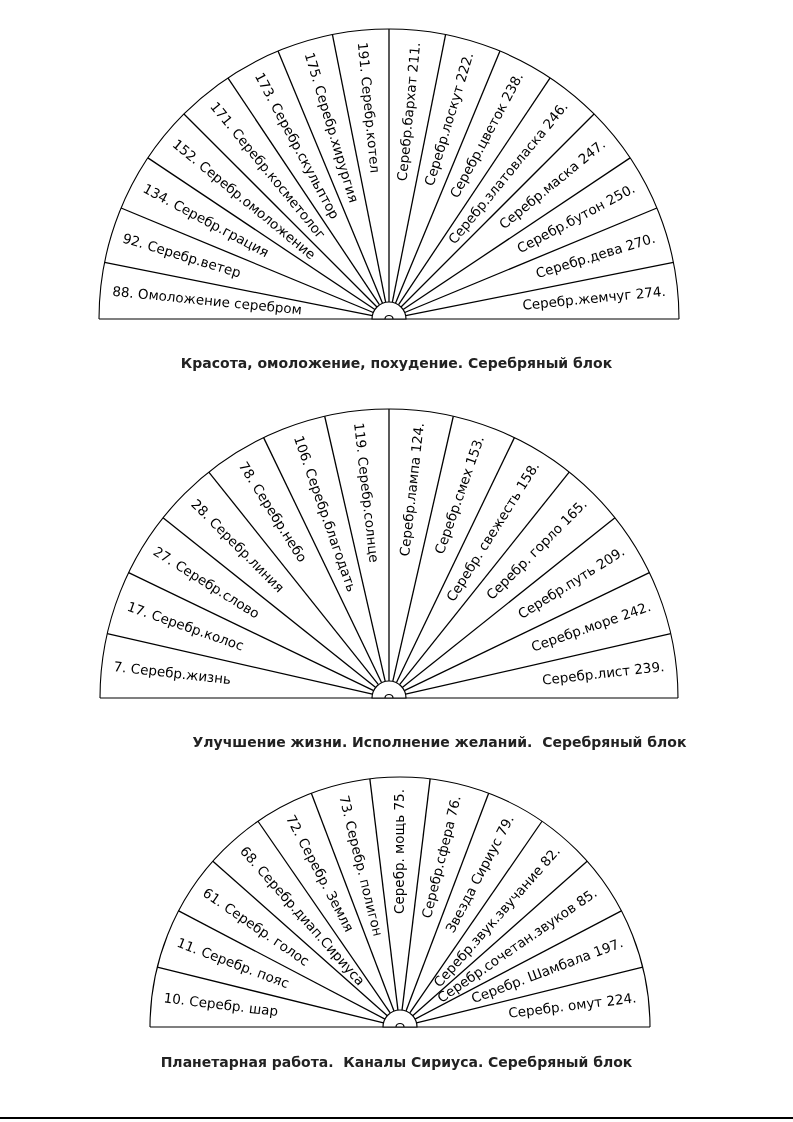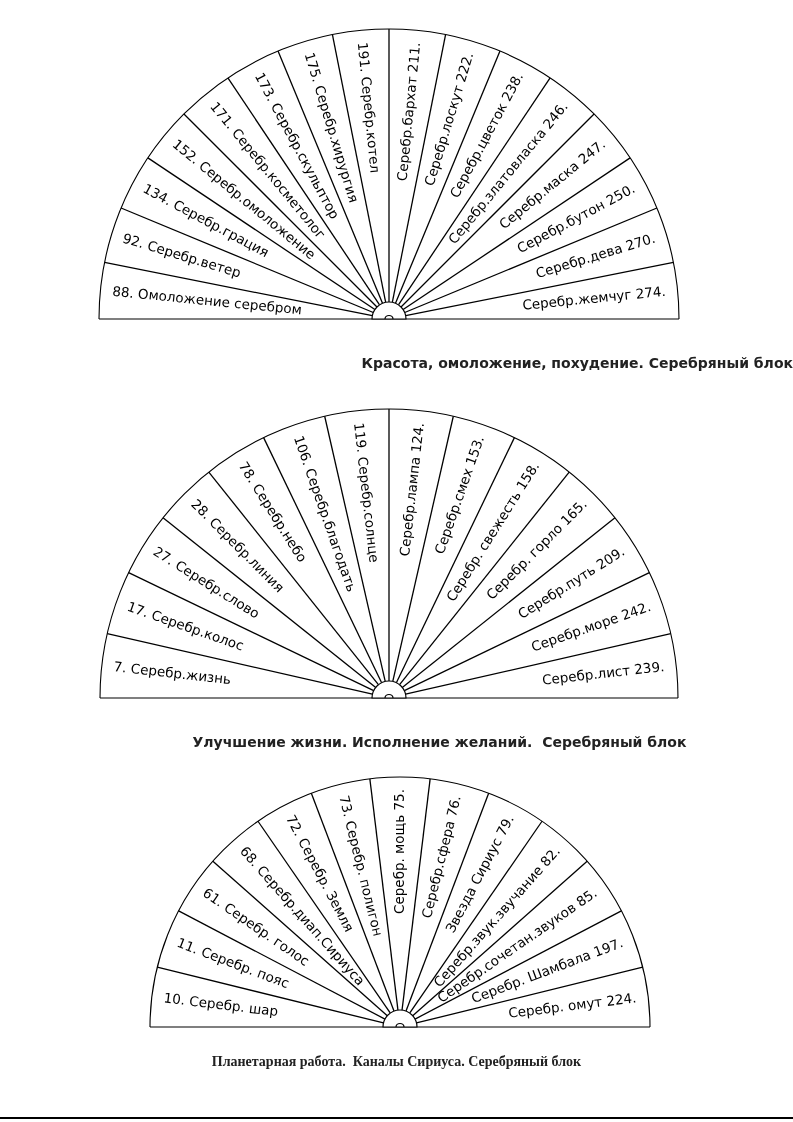--- a/index.html
+++ b/index.html
@@ -44,21 +44,21 @@
     <text font-size="13.5" font-family="DejaVu Sans, sans-serif" fill="#000" dominant-baseline="middle" text-anchor="start" transform="translate(361.7512349883822,42.33864598512923) rotate(84.375)">191. Серебр.котел</text>
     <text font-size="13.5" font-family="DejaVu Sans, sans-serif" fill="#000" dominant-baseline="middle" text-anchor="end" transform="translate(416.2487650116178,42.33864598512923) rotate(-84.375)">Серебр.бархат 211.</text>
     <text font-size="13.5" font-family="DejaVu Sans, sans-serif" fill="#000" dominant-baseline="middle" text-anchor="end" transform="translate(469.69914027674054,52.97058666644591) rotate(-73.125)">Серебр.лоскут 222.</text>
     <text font-size="13.5" font-family="DejaVu Sans, sans-serif" fill="#000" dominant-baseline="middle" text-anchor="end" transform="translate(520.0482928376273,73.8258885111573) rotate(-61.875)">Серебр.цветок 238.</text>
     <text font-size="13.5" font-family="DejaVu Sans, sans-serif" fill="#000" dominant-baseline="middle" text-anchor="end" transform="translate(565.3613329974935,104.10309396515913) rotate(-50.625)">Серебр.златовласка 246.</text>
     <text font-size="13.5" font-family="DejaVu Sans, sans-serif" fill="#000" dominant-baseline="middle" text-anchor="end" transform="translate(603.8969060348409,142.63866700250657) rotate(-39.375)">Серебр.маска 247.</text>
     <text font-size="13.5" font-family="DejaVu Sans, sans-serif" fill="#000" dominant-baseline="middle" text-anchor="end" transform="translate(634.1741114888428,187.95170716237266) rotate(-28.125)">Серебр.бутон 250.</text>
     <text font-size="13.5" font-family="DejaVu Sans, sans-serif" fill="#000" dominant-baseline="middle" text-anchor="end" transform="translate(655.029413333554,238.30085972325946) rotate(-16.875)">Серебр.дева 270.</text>
     <text font-size="13.5" font-family="DejaVu Sans, sans-serif" fill="#000" dominant-baseline="middle" text-anchor="end" transform="translate(665.6613540148708,291.7512349883822) rotate(-5.625)">Серебр.жемчуг 274.</text>
   </svg>
-<div class="caption" style="top:355px;text-align:right;">Красота, омоложение, похудение. Серебряный блок</div>
+<div class="caption" style="top:355px;">Красота, омоложение, похудение. Серебряный блок</div>
 
 <svg class="fan" width="793" height="1122" id="fan1">
     <line x1="100" y1="698" x2="678" y2="698" stroke="#000" stroke-width="1.2"></line>
     <path d="M 100 698 A 289 289 0 0 1 678 698" fill="none" stroke="#000" stroke-width="1.1"></path>
     <line x1="372.426225492909" y1="694.2171441227426" x2="107.24583337945296" y2="633.6914500866251" stroke="#000" stroke-width="1.3"></line>
     <line x1="373.68352924565886" y1="690.6239764350015" x2="128.6199971762009" y2="572.6075993950257" stroke="#000" stroke-width="1.3"></line>
     <line x1="375.70886479804346" y1="687.4006733684015" x2="163.05070156673938" y2="517.811447262826" stroke="#000" stroke-width="1.3"></line>
     <line x1="378.40067336840156" y1="684.7088647980435" x2="208.81144726282602" y2="472.05070156673935" stroke="#000" stroke-width="1.3"></line>
     <line x1="381.6239764350015" y1="682.6835292456589" x2="263.6075993950257" y2="437.61999717620085" stroke="#000" stroke-width="1.3"></line>
     <line x1="385.21714412274264" y1="681.426225492909" x2="324.69145008662514" y2="416.24583337945296" stroke="#000" stroke-width="1.3"></line>
@@ -112,15 +112,15 @@
     <text font-size="13.5" font-family="DejaVu Sans, sans-serif" fill="#000" dominant-baseline="middle" text-anchor="start" transform="translate(289.39588505358313,816.2614658945361) rotate(62.30769230769231)">72. Серебр. Земля</text>
     <text font-size="13.5" font-family="DejaVu Sans, sans-serif" fill="#000" dominant-baseline="middle" text-anchor="start" transform="translate(343.04287189956125,795.9158474525996) rotate(76.15384615384616)">73. Серебр. полигон</text>
     <text font-size="13.5" font-family="DejaVu Sans, sans-serif" fill="#000" dominant-baseline="middle" text-anchor="end" transform="translate(400,789) rotate(-90)">Серебр. мощь 75.</text>
     <text font-size="13.5" font-family="DejaVu Sans, sans-serif" fill="#000" dominant-baseline="middle" text-anchor="end" transform="translate(456.9571281004388,795.9158474525996) rotate(-76.15384615384615)">Серебр.сфера 76.</text>
     <text font-size="13.5" font-family="DejaVu Sans, sans-serif" fill="#000" dominant-baseline="middle" text-anchor="end" transform="translate(510.6041149464169,816.2614658945361) rotate(-62.30769230769231)">Звезда Сириус 79.</text>
     <text font-size="13.5" font-family="DejaVu Sans, sans-serif" fill="#000" dominant-baseline="middle" text-anchor="end" transform="translate(557.8231926613093,848.8544419352779) rotate(-48.46153846153845)">Серебр.звук.звучание 82.</text>
     <text font-size="13.5" font-family="DejaVu Sans, sans-serif" fill="#000" dominant-baseline="middle" text-anchor="end" transform="translate(595.8701600826902,891.800590277985) rotate(-34.61538461538461)">Серебр.сочетан.звуков 85.</text>
     <text font-size="13.5" font-family="DejaVu Sans, sans-serif" fill="#000" dominant-baseline="middle" text-anchor="end" transform="translate(622.5338657591287,942.6040368838765) rotate(-20.769230769230774)">Серебр. Шамбала 197.</text>
     <text font-size="13.5" font-family="DejaVu Sans, sans-serif" fill="#000" dominant-baseline="middle" text-anchor="end" transform="translate(636.2647120353369,998.3122700992332) rotate(-6.923076923076906)">Серебр. омут 224.</text>
   </svg>
-<div class="caption" style="top:1054px;font-family:Liberation Serif, serif;">Планетарная работа.  Каналы Сириуса. Серебряный блок</div>
+<div class="caption" style="top:1054px;">Планетарная работа.  Каналы Сириуса. Серебряный блок</div>
 
 <div class="bottom-rule"></div>
 
 </body></html>

